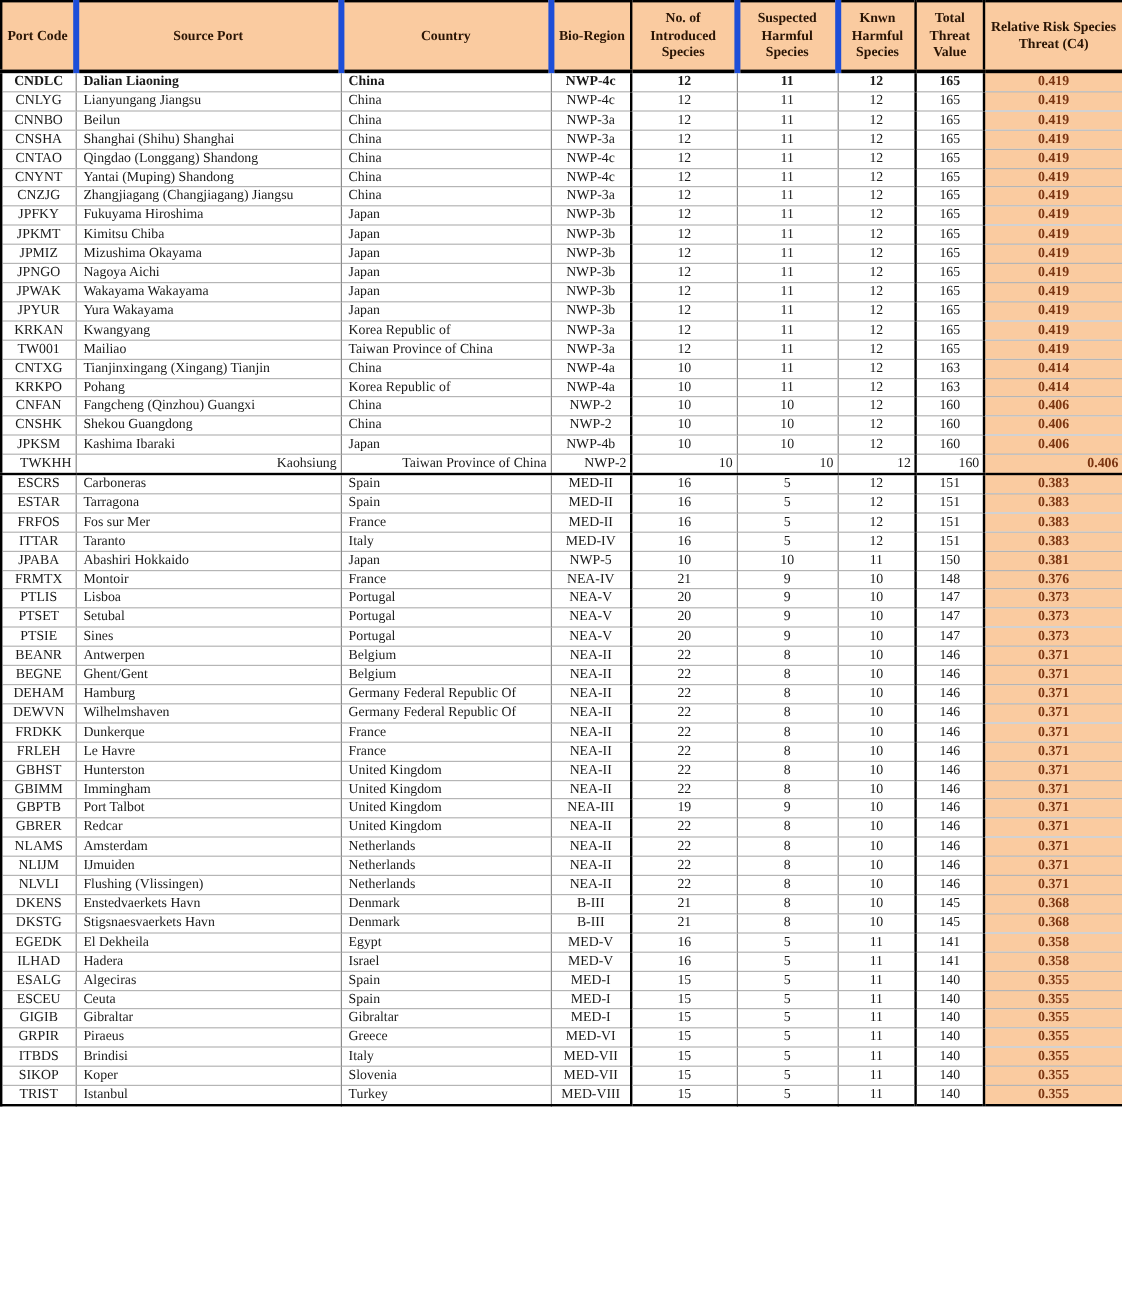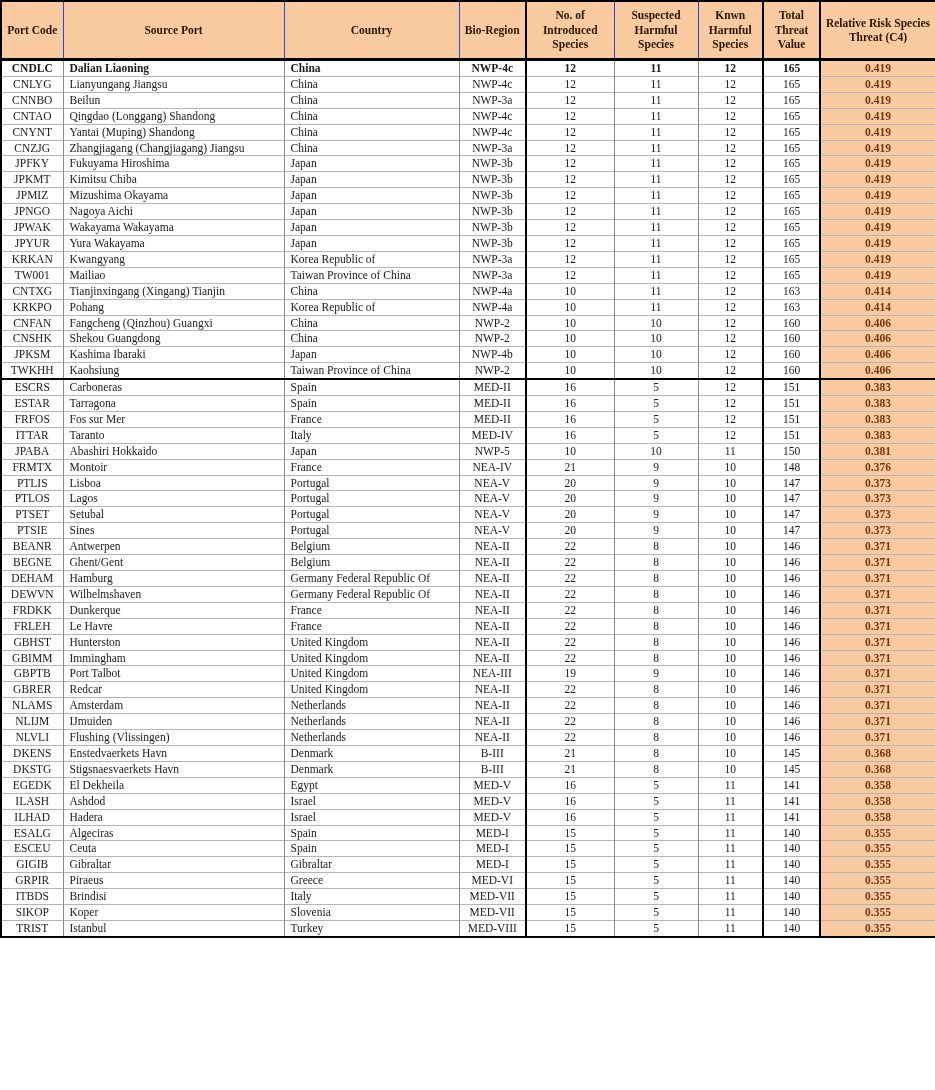--- a/index.html
+++ b/index.html
@@ -4,33 +4,33 @@
 <style>
   html,body{margin:0;padding:0;background:#fff;}
   body{font-family:"Liberation Serif","DejaVu Serif",serif;}
   .page{width:935px;height:1090px;overflow:hidden;background:#fff;}
   table{border-collapse:collapse;table-layout:fixed;width:935px;border:2px solid #000;}
   col.c1{width:62px}col.c2{width:221px}col.c3{width:175px}col.c4{width:67px}
   col.c5{width:88px}col.c6{width:84px}col.c7{width:65px}col.c8{width:57px}col.c9{width:116px}
   thead th{
     background:#facba0;color:#2a1505;font-weight:bold;font-size:11.5px;
     height:54px;text-align:center;vertical-align:middle;line-height:1.25;
-    border-left:1px solid #1d4ed8;border-bottom:3px solid #000;padding:1px 3px;
+    border-left:5px solid #1d4ed8;border-bottom:3px solid #000;padding:1px 3px;
   }
   thead th:first-child{border-left:none;}
   thead th.thick{border-left:2px solid #000;}
   tbody td{
     font-size:11.5px;color:#1a1a1a;height:14.9px;line-height:14.9px;
     padding:0 3px;border-top:1px solid #b5b5b5;border-left:1px solid #8a8a8a;
     white-space:nowrap;overflow:hidden;background:#fff;vertical-align:middle;
   }
   tbody td:first-child{border-left:none;}
   tbody td.thick{border-left:2px solid #000;}
   tbody tr:first-child td{border-top:none;font-weight:bold;}
-  tbody tr.section-break td{border-bottom:2.5px solid #000;}
+  tbody tr.section-break td{border-bottom:2.5px solid #000;text-align:right;}
   td.center{text-align:center;}
   td.left{text-align:left;padding-left:6px;}
   td.risk{background:#facba0;color:#7a3410;font-weight:bold;text-align:center;}
 </style>
 </head>
 <body>
 
 <div class="page">
   <table>
     <colgroup>
@@ -85,20 +85,31 @@
           <td class="left">Beilun</td>
           <td class="left">China</td>
           <td class="center">NWP-3a</td>
           <td class="center thick">12</td>
           <td class="center">11</td>
           <td class="center">12</td>
           <td class="center thick">165</td>
           <td class="risk thick">0.419</td>
         </tr>
         <tr>
+          <td class="center">CNSHA</td>
+          <td class="left">Shanghai (Shihu) Shanghai</td>
+          <td class="left">China</td>
+          <td class="center">NWP-3a</td>
+          <td class="center thick">12</td>
+          <td class="center">11</td>
+          <td class="center">12</td>
+          <td class="center thick">165</td>
+          <td class="risk thick">0.419</td>
+        </tr>
+        <tr>
           <td class="center">CNTAO</td>
           <td class="left">Qingdao (Longgang) Shandong</td>
           <td class="left">China</td>
           <td class="center">NWP-4c</td>
           <td class="center thick">12</td>
           <td class="center">11</td>
           <td class="center">12</td>
           <td class="center thick">165</td>
           <td class="risk thick">0.419</td>
         </tr>
@@ -349,31 +360,20 @@
           <td class="left">Lisboa</td>
           <td class="left">Portugal</td>
           <td class="center">NEA-V</td>
           <td class="center thick">20</td>
           <td class="center">9</td>
           <td class="center">10</td>
           <td class="center thick">147</td>
           <td class="risk thick">0.373</td>
         </tr>
         <tr>
-          <td class="center">PTLOS</td>
-          <td class="left">Lagos</td>
-          <td class="left">Portugal</td>
-          <td class="center">NEA-V</td>
-          <td class="center thick">20</td>
-          <td class="center">9</td>
-          <td class="center">10</td>
-          <td class="center thick">147</td>
-          <td class="risk thick">0.373</td>
-        </tr>
-        <tr>
           <td class="center">PTSET</td>
           <td class="left">Setubal</td>
           <td class="left">Portugal</td>
           <td class="center">NEA-V</td>
           <td class="center thick">20</td>
           <td class="center">9</td>
           <td class="center">10</td>
           <td class="center thick">147</td>
           <td class="risk thick">0.373</td>
         </tr>
@@ -558,31 +558,20 @@
           <td class="left">El Dekheila</td>
           <td class="left">Egypt</td>
           <td class="center">MED-V</td>
           <td class="center thick">16</td>
           <td class="center">5</td>
           <td class="center">11</td>
           <td class="center thick">141</td>
           <td class="risk thick">0.358</td>
         </tr>
         <tr>
-          <td class="center">ILASH</td>
-          <td class="left">Ashdod</td>
-          <td class="left">Israel</td>
-          <td class="center">MED-V</td>
-          <td class="center thick">16</td>
-          <td class="center">5</td>
-          <td class="center">11</td>
-          <td class="center thick">141</td>
-          <td class="risk thick">0.358</td>
-        </tr>
-        <tr>
           <td class="center">ILHAD</td>
           <td class="left">Hadera</td>
           <td class="left">Israel</td>
           <td class="center">MED-V</td>
           <td class="center thick">16</td>
           <td class="center">5</td>
           <td class="center">11</td>
           <td class="center thick">141</td>
           <td class="risk thick">0.358</td>
         </tr>

